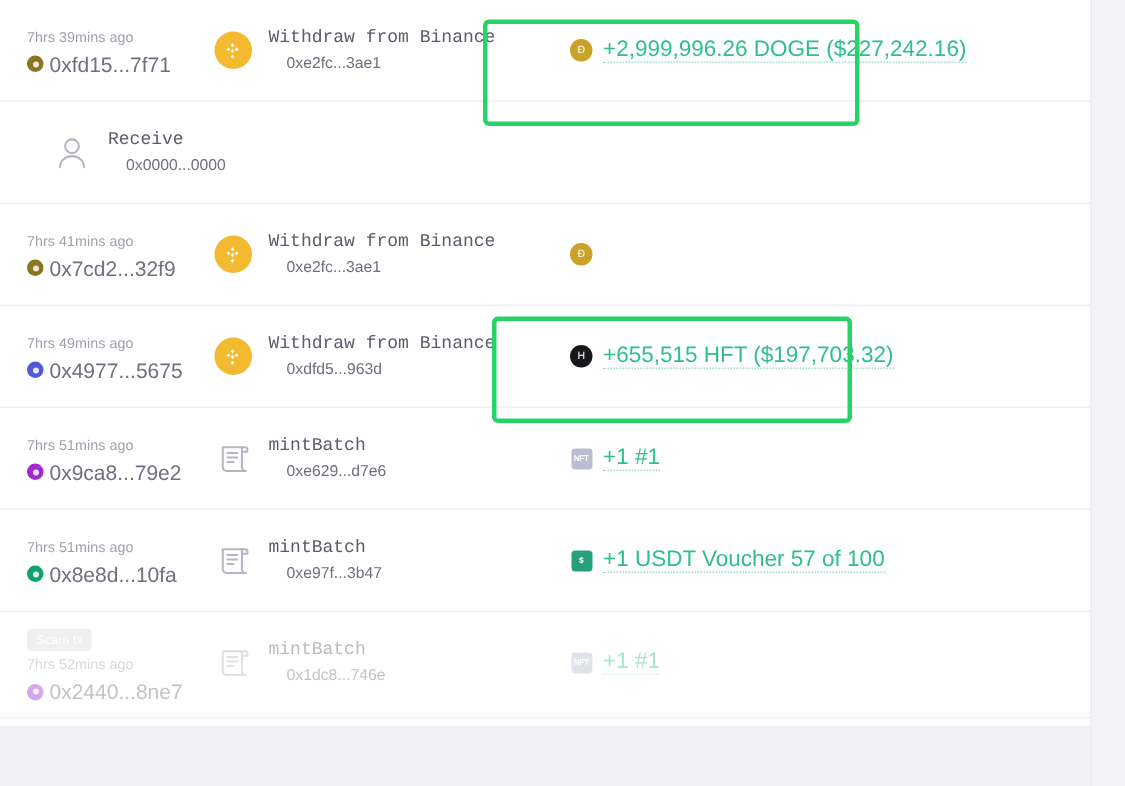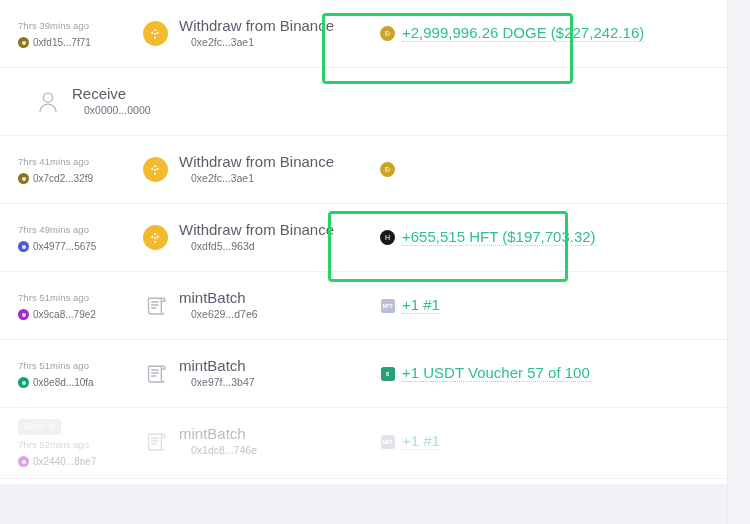--- a/index.html
+++ b/index.html
@@ -109,21 +109,21 @@
     position: absolute;
     left: 50%;
     top: 50%;
     width: 4px;
     height: 4px;
     margin: -2px 0 0 -2px;
     border-radius: 50%;
     background: rgba(255,255,255,0.85);
   }
   .hash-text {
-    font-size: 10px;
+    font-size: 14px;
     color: #6f6f7d;
     line-height: 12px;
     white-space: nowrap;
   }
 
   
   .col-activity {
     width: 200px;
     flex: none;
     display: flex;
@@ -143,24 +143,25 @@
     width: 25px;
     height: 25px;
     border-radius: 50%;
     background: #f3ba2f;
     display: flex;
     align-items: center;
     justify-content: center;
   }
   .act-texts { min-width: 0; }
   .act-type {
-    font-size: 15px;
+    font-size: 12px;
     color: #5c5c6b;
     line-height: 15px;
     white-space: nowrap;
+    font-family: Liberation Mono, monospace;
   }
   .act-addr {
     font-size: 10.5px;
     color: #6f6f7d;
     line-height: 15px;
     margin-top: 2px;
     white-space: nowrap;
     margin-left: 12px;
   }
 

